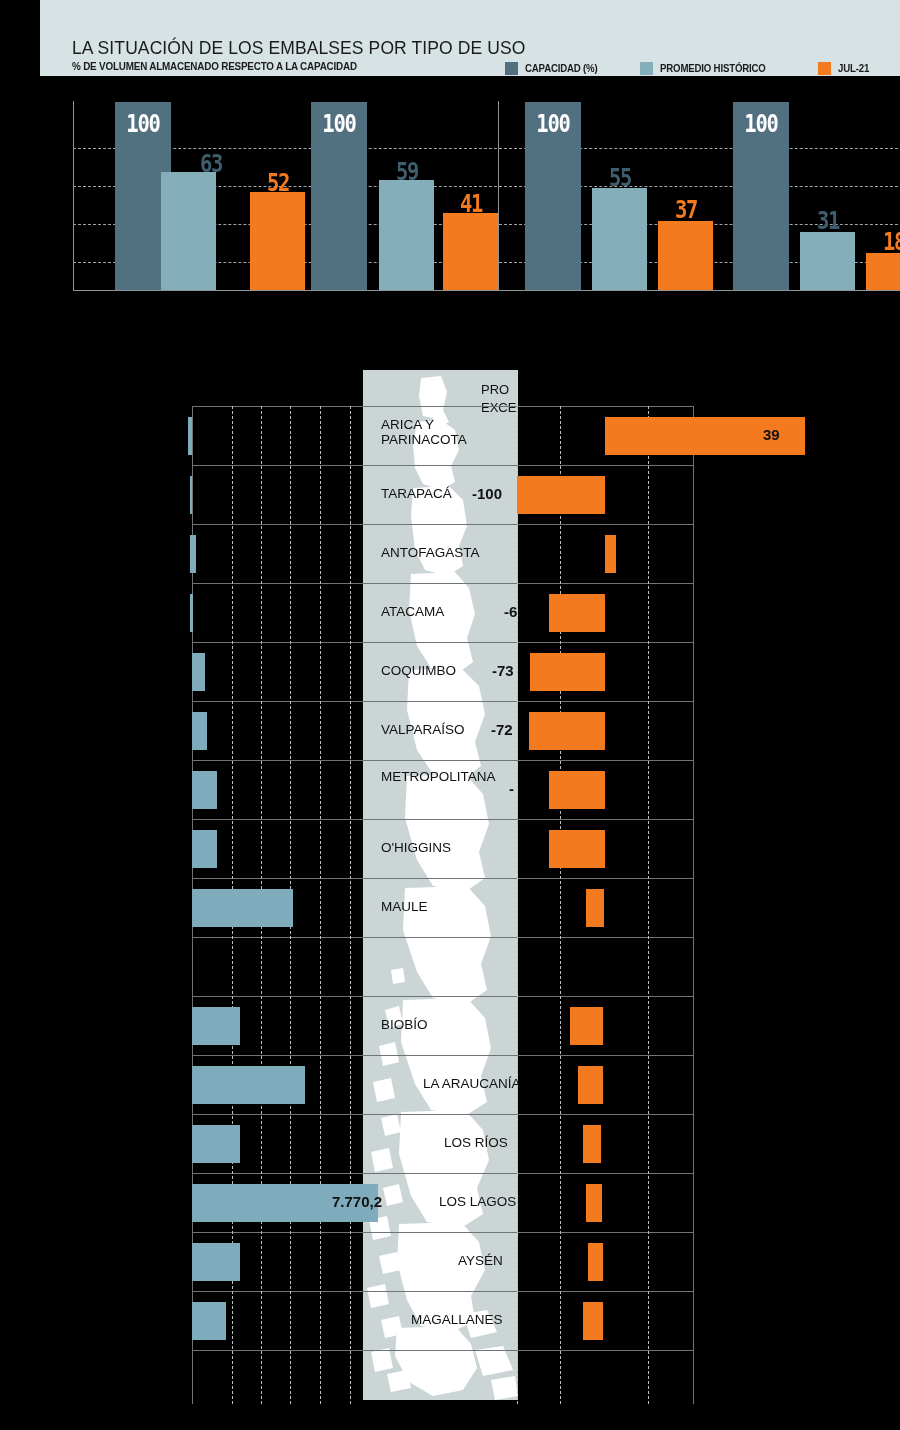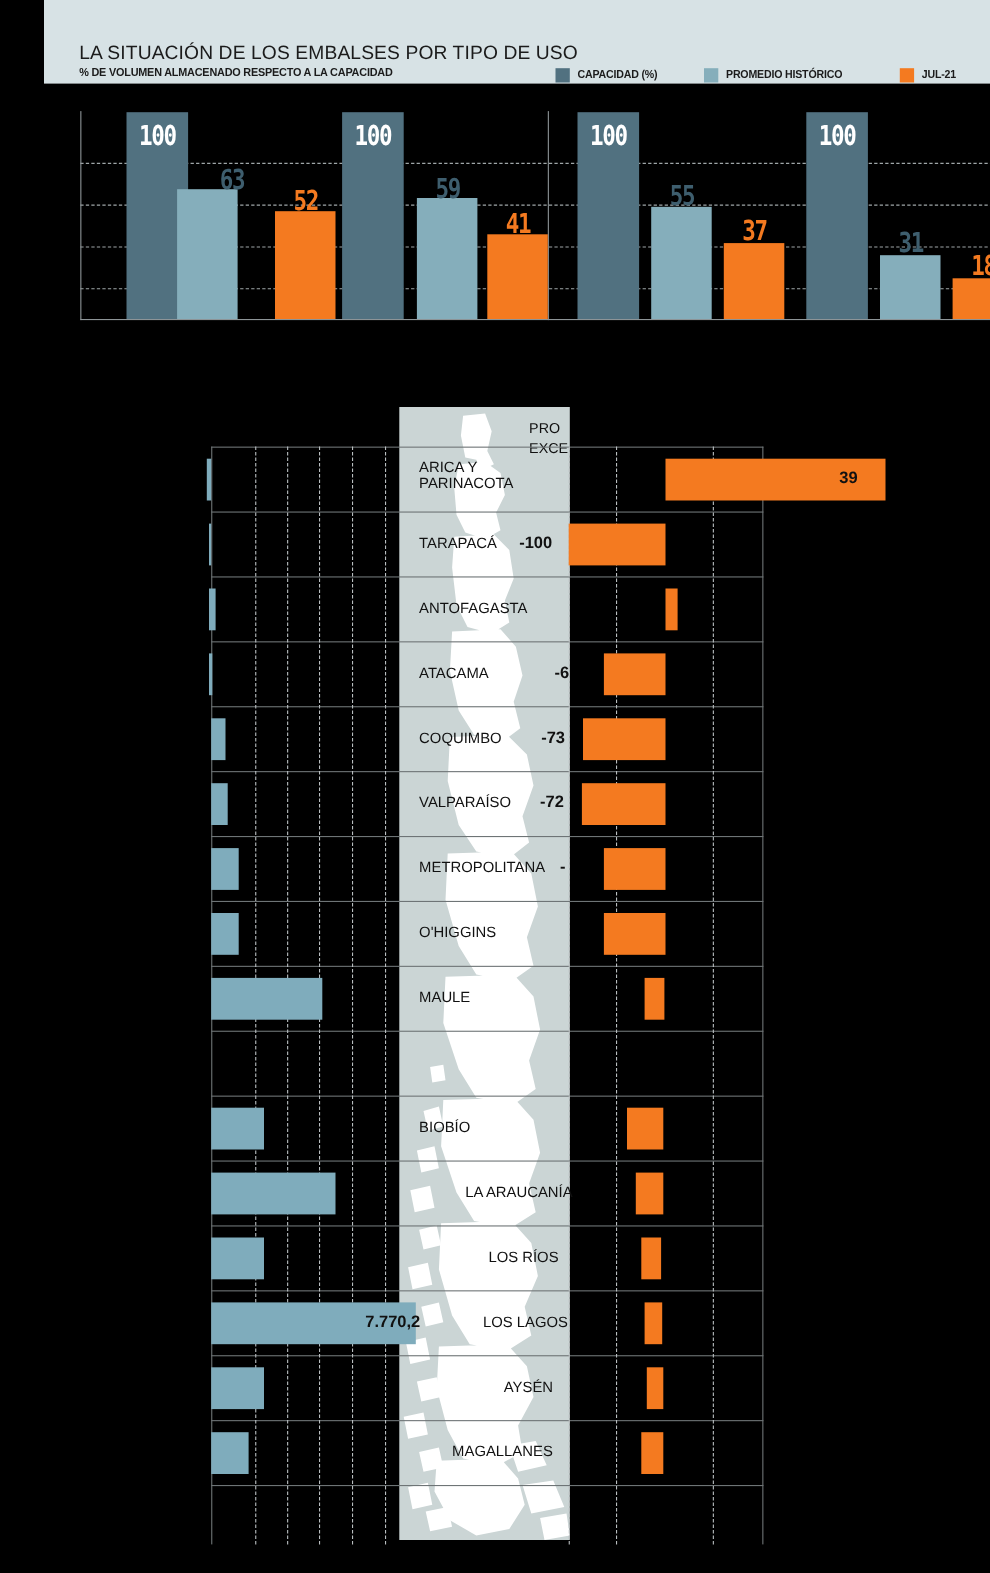--- a/index.html
+++ b/index.html
@@ -274,21 +274,21 @@
       <div class="lbar" style="left:152px; top:11px; width:15px;"></div>
       <div class="rbar" style="left:489px; top:11px; width:76px;"></div>
       <div class="rval" style="left:451px; top:20px;">-72</div>
       <div class="rname" style="left:341px; top:21px;">VALPARAÍSO</div>
     </div>
 
     <div class="row" style="top:400px; height:59px;">
       <div class="lbar" style="left:152px; top:11px; width:25px;"></div>
       <div class="rbar" style="left:509px; top:11px; width:56px;"></div>
       <div class="rval" style="left:469px; top:20px;">-</div>
-      <div class="rname" style="left:341px; top:21px;">METROPOLITANA</div>
+      <div class="rname" style="left:341px; top:9px;">METROPOLITANA</div>
     </div>
 
     <div class="row" style="top:459px; height:59px;">
       <div class="lbar" style="left:152px; top:11px; width:25px;"></div>
       <div class="rbar" style="left:509px; top:11px; width:56px;"></div>
       <div class="rname" style="left:341px; top:21px;">O'HIGGINS</div>
     </div>
 
     <div class="row" style="top:518px; height:59px;">
       <div class="lbar" style="left:152px; top:11px; width:101px;"></div>

